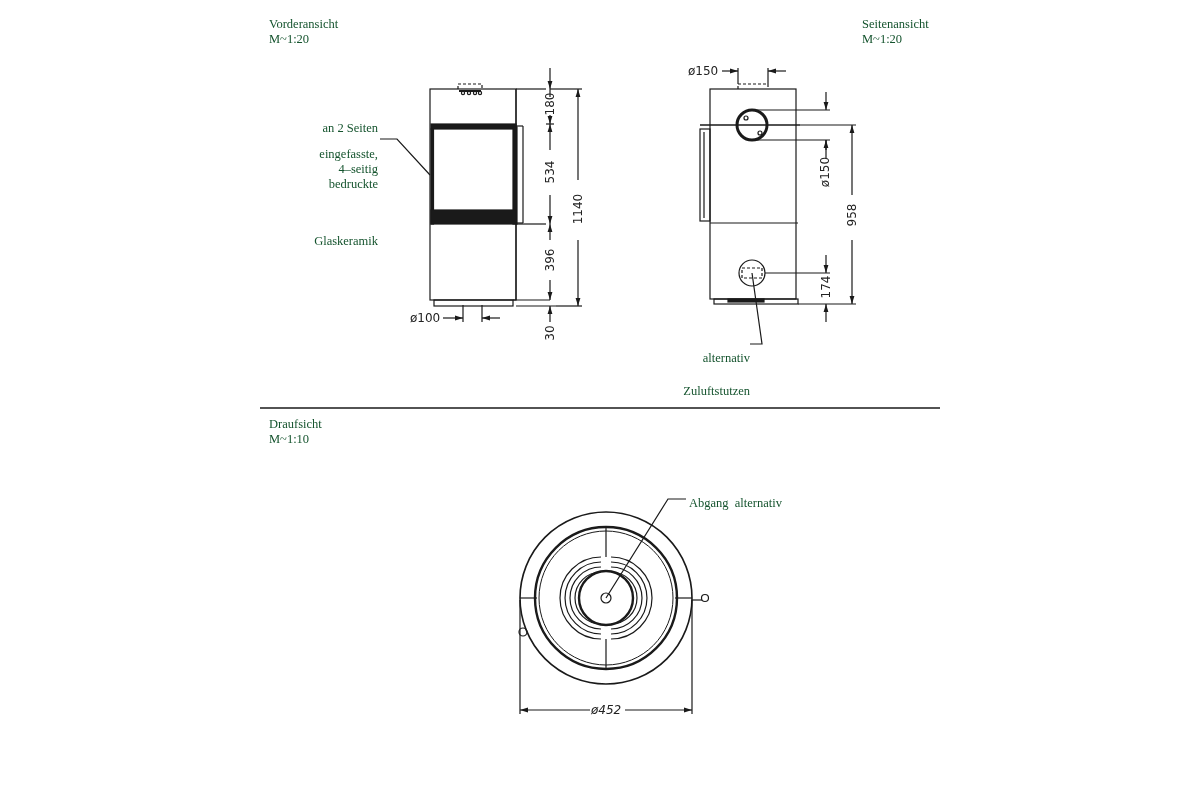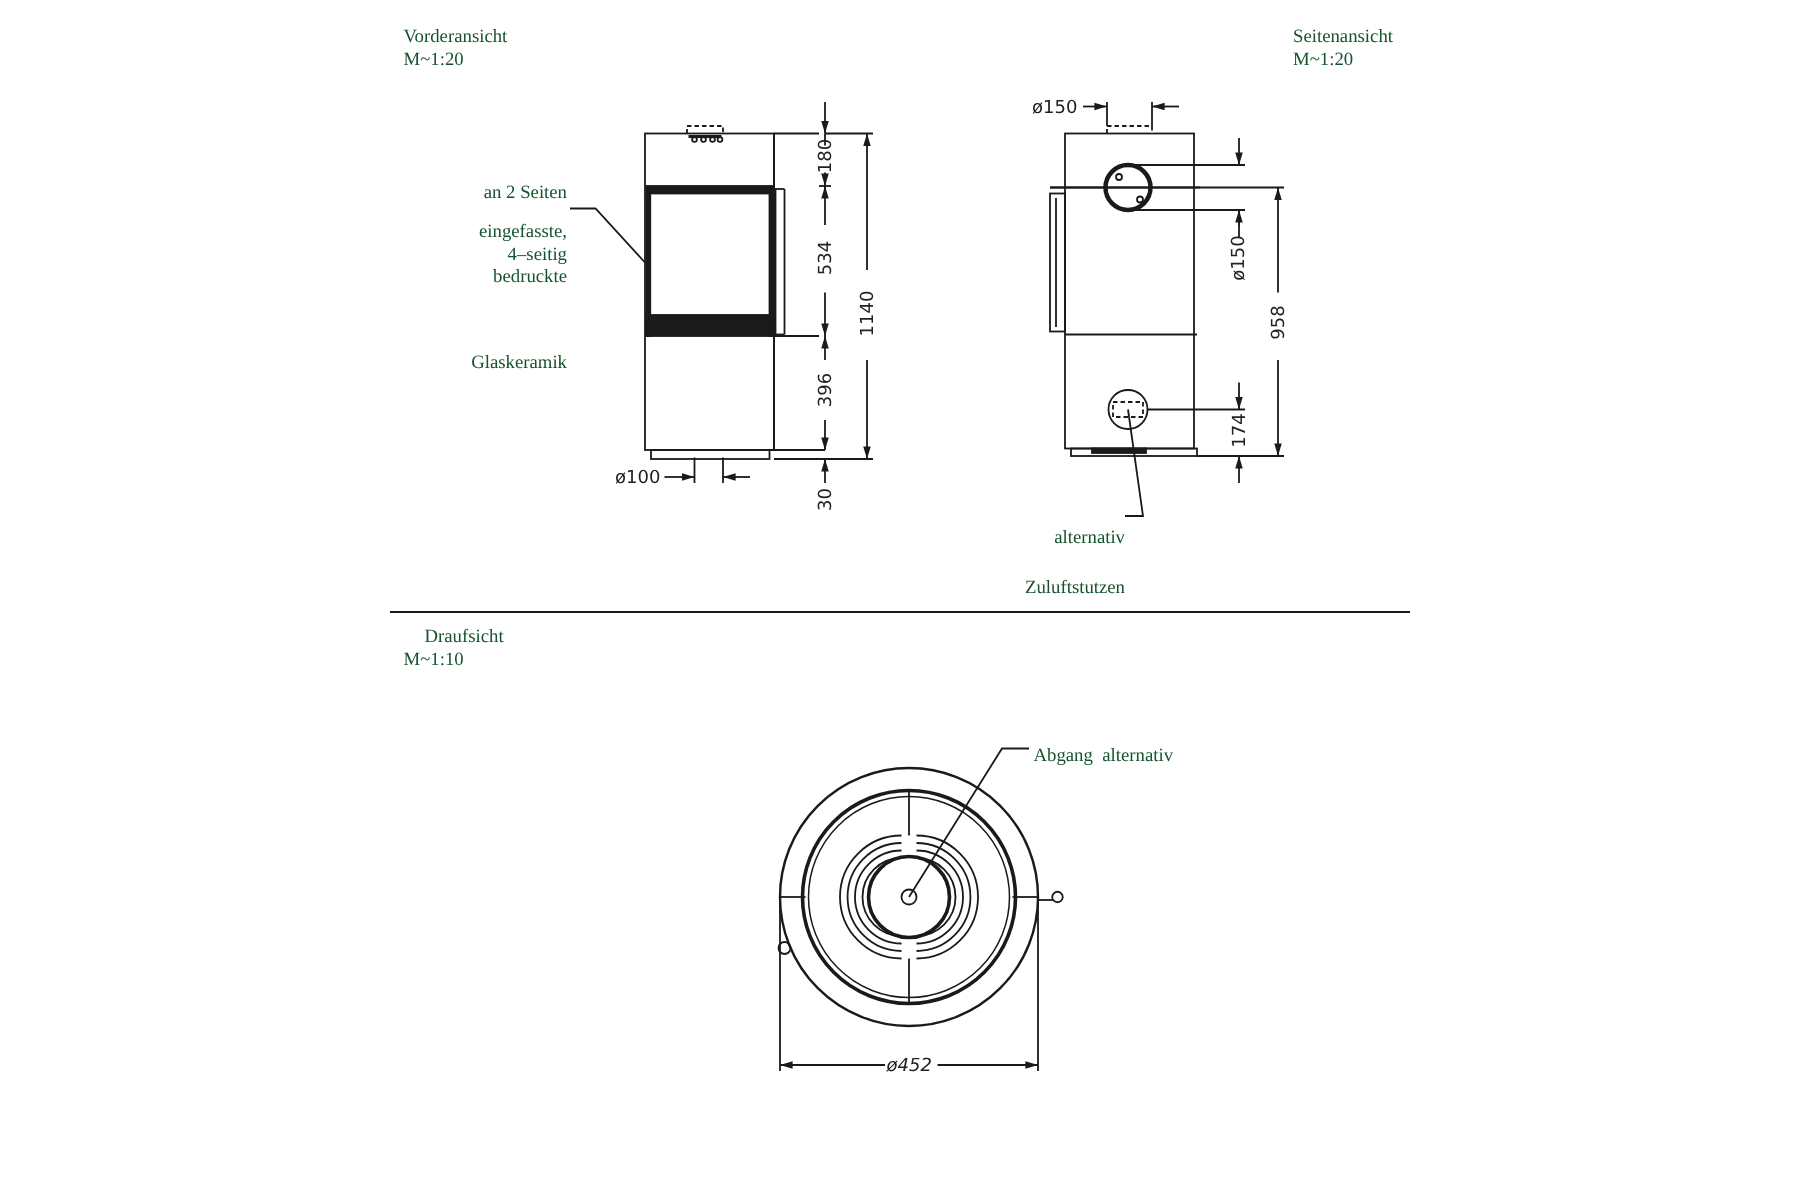--- a/index.html
+++ b/index.html
@@ -154,21 +154,21 @@
     </g>
   </g>
 </svg>
 
 <div class="label" style="left:269px; top:17px;">Vorderansicht</div>
 <div class="label" style="left:269px; top:32px;">M~1:20</div>
 
 <div class="label" style="left:862px; top:17px;">Seitenansicht</div>
 <div class="label" style="left:862px; top:32px;">M~1:20</div>
 
-<div class="label" style="left:269px; top:417px;margin-left:14px;">Draufsicht</div>
+<div class="label" style="left:269px; top:417px;">Draufsicht</div>
 <div class="label" style="left:269px; top:432px;text-align:center;">M~1:10</div>
 
 <div class="label right" style="left:290px; top:121px; width:88px;">an 2 Seiten</div>
 <div class="label right" style="left:290px; top:147px; width:88px;">eingefasste,</div>
 <div class="label right" style="left:290px; top:162px; width:88px;">4–seitig</div>
 <div class="label right" style="left:290px; top:177px; width:88px;">bedruckte</div>
 <div class="label right" style="left:290px; top:192px; width:88px;margin-top:42px;">Glaskeramik</div>
 
 <div class="label right" style="left:660px; top:336px; width:90px;margin-top:48px;">Zuluftstutzen</div>
 <div class="label right" style="left:660px; top:351px; width:90px;">alternativ</div>

